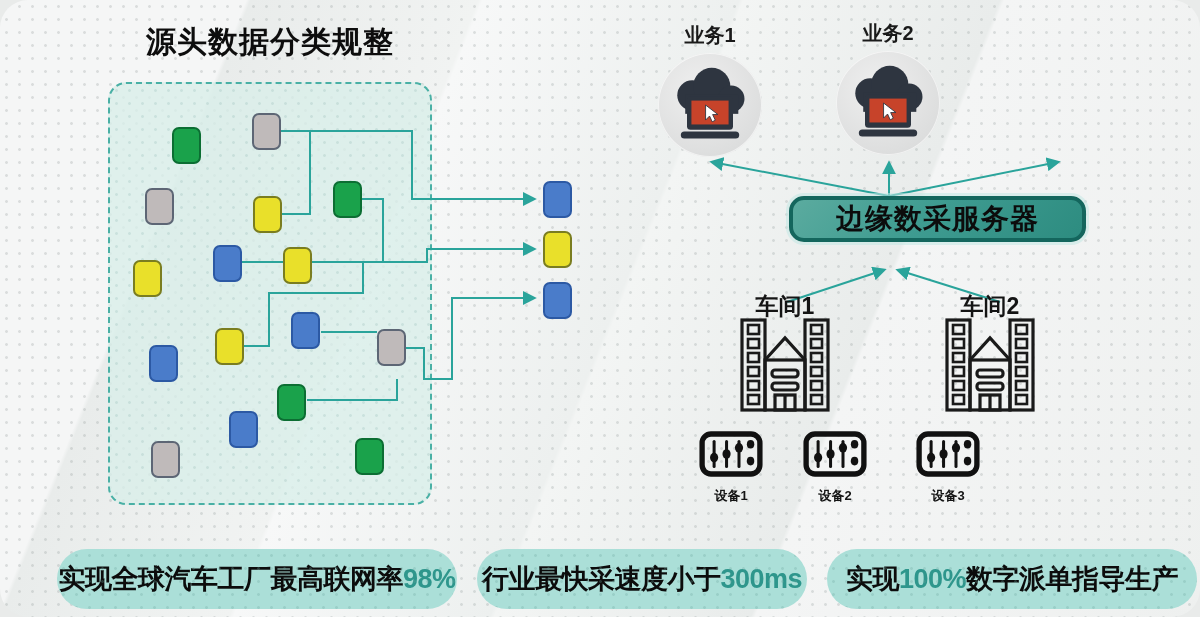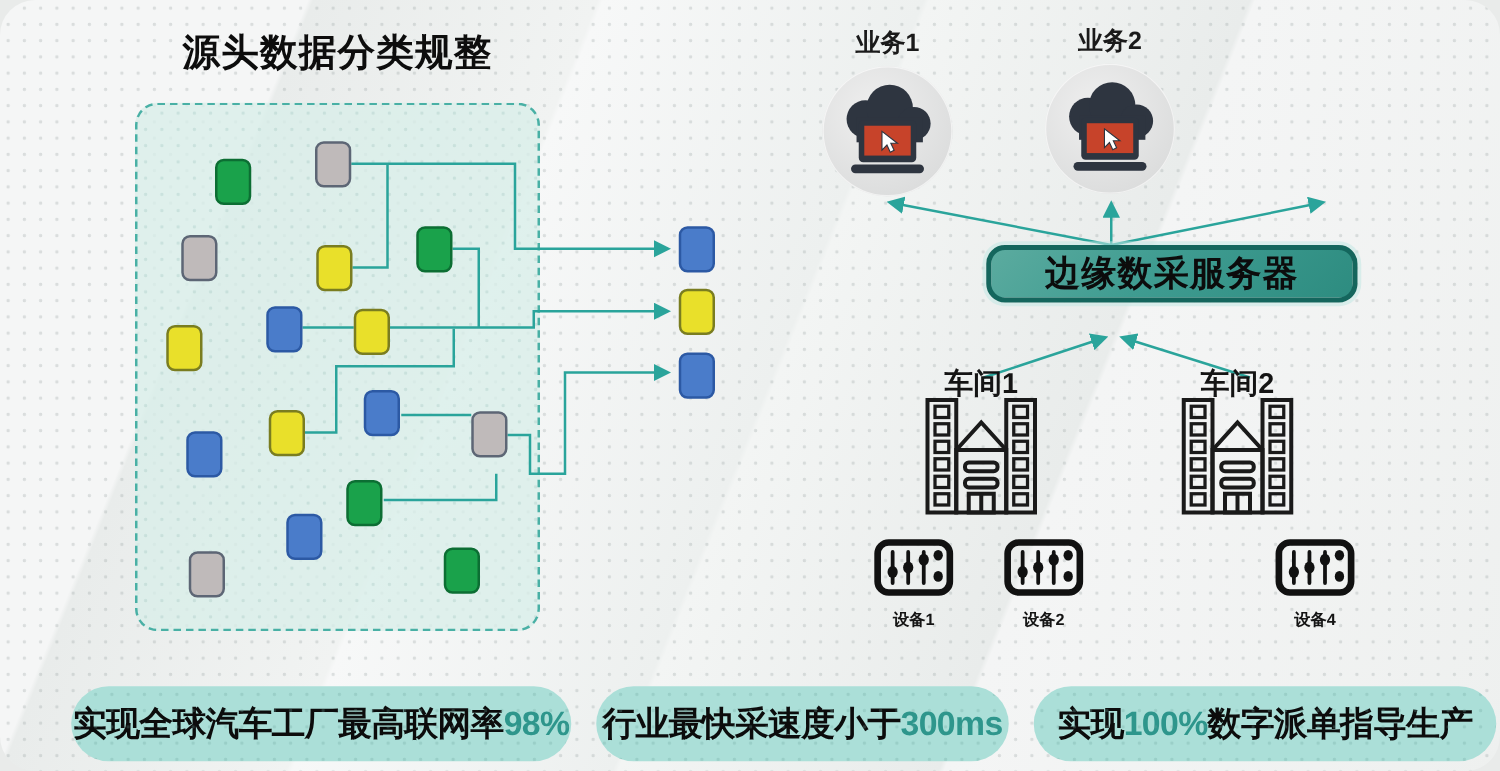--- a/index.html
+++ b/index.html
@@ -265,37 +265,37 @@
       <g fill="#111">
         <ellipse cx="17" cy="30" rx="4.6" ry="5.4"></ellipse>
           <ellipse cx="31" cy="26" rx="4.6" ry="5.4"></ellipse>
           <ellipse cx="45" cy="19" rx="4.6" ry="5.4"></ellipse>
         <ellipse cx="58" cy="15" rx="4.2" ry="4.8"></ellipse>
           <ellipse cx="58" cy="34" rx="4.2" ry="4.8"></ellipse>
       </g>
     </svg>
     <div class="device-label">设备2</div>
   </div>
-  <div class="device-node" style="left:1002px;top:430px;">
+  <div class="device-node" style="left:898px;top:430px;">
     <svg width="64" height="48" viewBox="0 0 72 52">
       <rect x="3.5" y="3.5" width="65" height="45" rx="10" fill="none" stroke="#111" stroke-width="6"></rect>
       <g stroke="#111" stroke-width="3.4" stroke-linecap="round">
         <line x1="17" y1="12" x2="17" y2="40"></line>
           <line x1="31" y1="12" x2="31" y2="40"></line>
           <line x1="45" y1="12" x2="45" y2="40"></line>
       </g>
       <g fill="#111">
         <ellipse cx="17" cy="30" rx="4.6" ry="5.4"></ellipse>
           <ellipse cx="31" cy="26" rx="4.6" ry="5.4"></ellipse>
           <ellipse cx="45" cy="19" rx="4.6" ry="5.4"></ellipse>
         <ellipse cx="58" cy="15" rx="4.2" ry="4.8"></ellipse>
           <ellipse cx="58" cy="34" rx="4.2" ry="4.8"></ellipse>
       </g>
     </svg>
-    <div class="device-label">设备4</div>
+    <div class="device-label">设备3</div>
   </div>
 
   <div class="banner" id="banner-1">
     <span>实现全球汽车工厂最高联网率</span>
       <span class="accent">98%</span>
   </div>
   <div class="banner" id="banner-2">
     <span>行业最快采速度小于</span>
       <span class="accent">300ms</span>
   </div>

